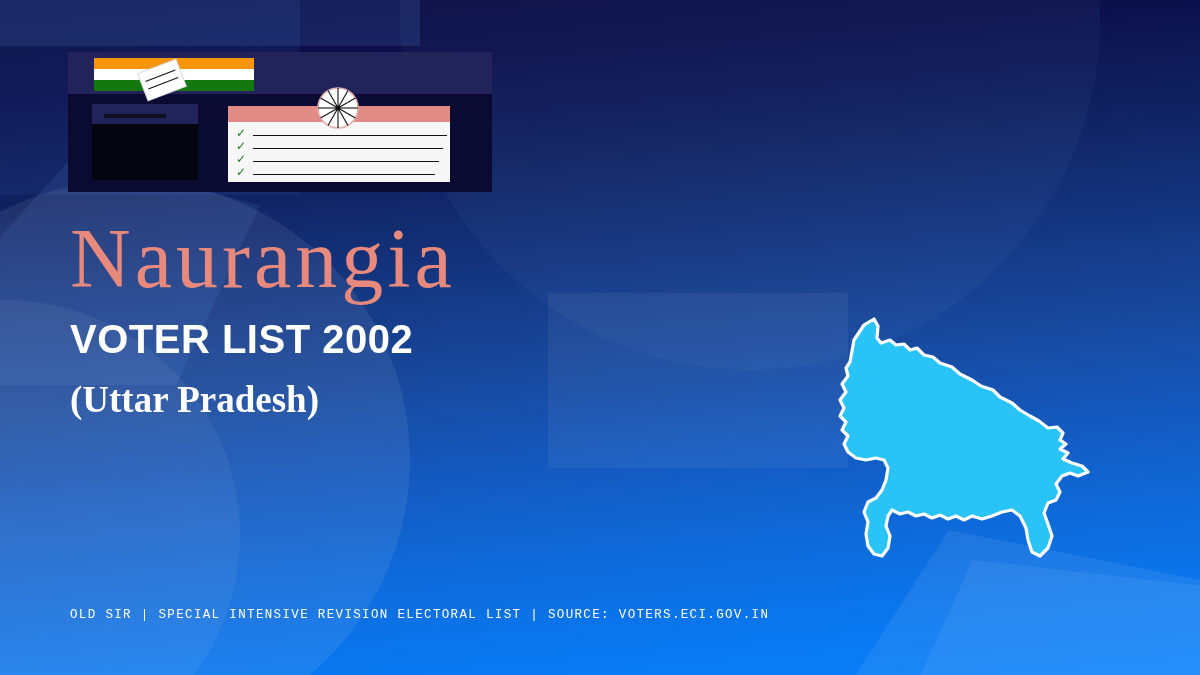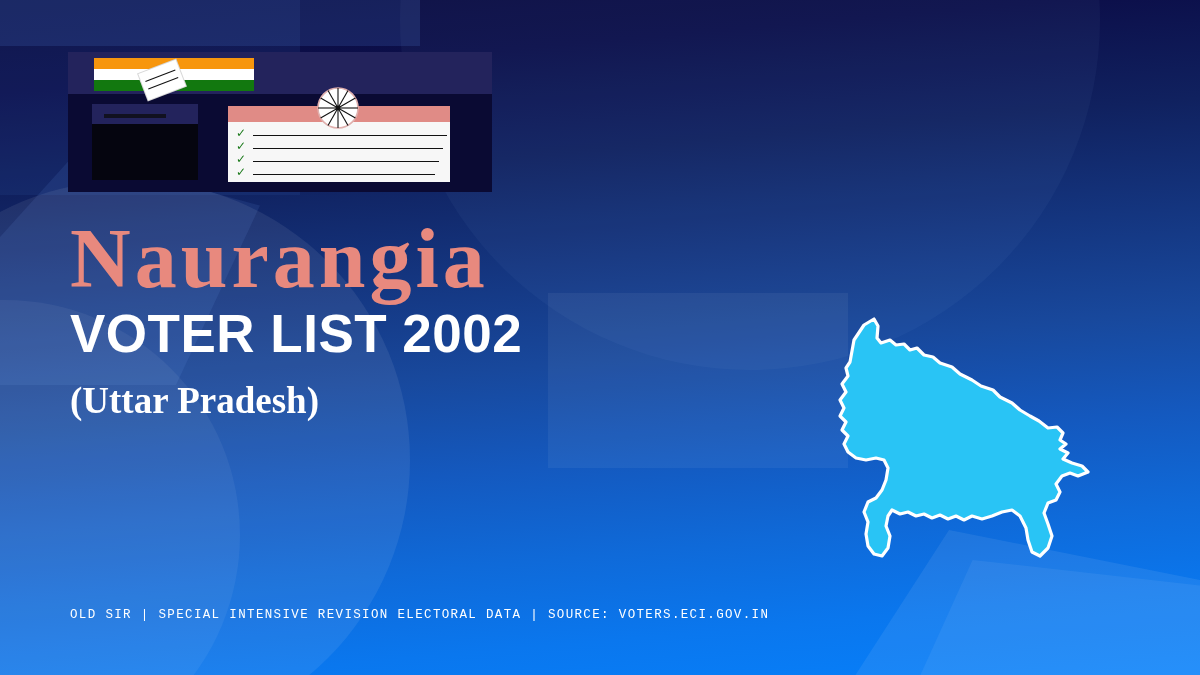--- a/index.html
+++ b/index.html
@@ -196,23 +196,23 @@
         <line x1="21" y1="21" x2="1" y2="21"></line>
         <line x1="21" y1="21" x2="3.6" y2="11"></line>
         <line x1="21" y1="21" x2="11" y2="3.6"></line>
       </g>
       <circle cx="21" cy="21" r="2.4" fill="#111"></circle>
     </svg>
   </div>
 
   <div style="position:absolute;left:70px;top:218px;width:760px;">
     <div style="font-family:'Liberation Serif',serif;font-size:84px;line-height:0.98;
-                color:#e8897e;letter-spacing:4px;font-weight:700;">Naurangia</div>
-    <div style="font-family:'Liberation Sans',sans-serif;font-size:53px;line-height:1.0;
-                color:#ffffff;font-weight:700;letter-spacing:0.5px;margin-top:7px;">VOTER LIST 2002</div>
+                color:#e8897e;letter-spacing:4px;font-weight:400;">Naurangia</div>
+    <div style="font-family:'Liberation Sans',sans-serif;font-size:40px;line-height:1.0;
+                color:#ffffff;font-weight:700;letter-spacing:0.5px;margin-top:19px;">VOTER LIST 2002</div>
     <div style="font-family:'Liberation Serif',serif;font-size:37px;line-height:1.0;
                 color:#ffffff;font-weight:700;margin-top:22px;">(Uttar Pradesh)</div>
   </div>
 
   <svg style="position:absolute;left:820px;top:300px;width:290px;height:280px;" viewBox="0 0 290 280">
     <path d="M30,62 L34,40 L44,25 L54,19 L58,26 L57,38 L61,43 L70,40
              L76,45 L84,44 L90,50 L97,48 L104,55 L113,57 L120,63
              L132,67 L140,74 L152,80 L161,86 L173,90 L180,97
              L192,103 L200,110 L210,116 L219,121 L228,128 L237,127
              L243,133 L240,140 L246,144 L240,149 L248,153 L243,159
@@ -223,15 +223,15 @@
              L144,220 L136,216 L128,219 L120,215 L112,218 L104,214
              L96,216 L88,212 L80,214 L72,210 L68,216 L66,226
              L70,236 L68,248 L62,256 L54,254 L48,246 L46,234
              L48,222 L44,212 L48,202 L56,198 L62,190 L66,180
              L68,168 L64,160 L56,158 L46,160 L36,158 L28,152
              L24,144 L28,136 L22,130 L26,122 L20,116 L24,108
              L20,100 L26,92 L22,84 L28,76 L26,68 Z" fill="#29c4f5" stroke="#ffffff" stroke-width="3.2" stroke-linejoin="round"></path>
   </svg>
 
   <div style="position:absolute;left:70px;top:608px;font-family:'Liberation Mono','DejaVu Sans Mono',monospace;
-              font-size:12.5px;letter-spacing:1.35px;color:#ffffff;white-space:nowrap;">OLD SIR | SPECIAL INTENSIVE REVISION ELECTORAL DATA | SOURCE: VOTERS.ECI.GOV.IN</div>
+              font-size:12.5px;letter-spacing:1.35px;color:#ffffff;white-space:nowrap;">OLD SIR | SPECIAL INTENSIVE REVISION ELECTORAL LIST | SOURCE: VOTERS.ECI.GOV.IN</div>
 
 </div>
 
 </body></html>

